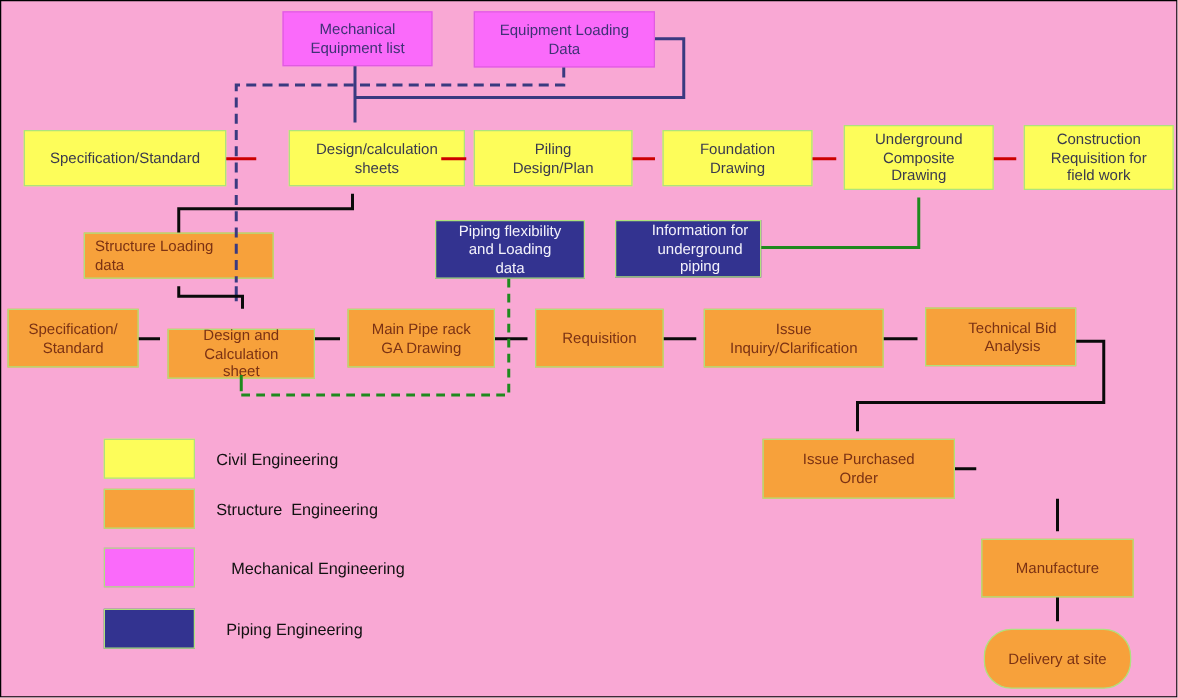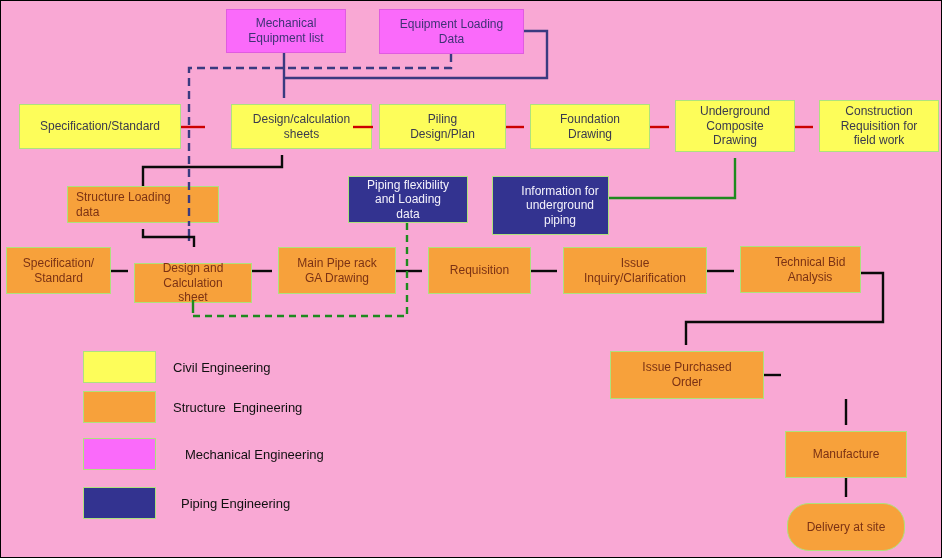--- a/index.html
+++ b/index.html
@@ -83,21 +83,21 @@
 Drawing</div>
   <div class="node civil" style="left:818px;top:99px;width:120px;height:52px;">Construction
 Requisition for
 field work</div>
 
   <div class="node structure left-align" style="left:66px;top:185px;width:152px;height:37px;">Structure Loading
 data</div>
   <div class="node piping" style="left:347px;top:175px;width:120px;height:47px;">Piping flexibility
 and Loading
 data</div>
-  <div class="node piping" style="left:491px;top:175px;width:117px;height:59px;padding-left:19px;">Information for
+  <div class="node piping" style="left:491px;top:175px;width:117px;height:46px;padding-left:19px;">Information for
 underground
 piping</div>
 
   <div class="node structure" style="left:5px;top:246px;width:105px;height:47px;">Specification/
 Standard</div>
   <div class="node structure" style="left:133px;top:246px;width:118px;height:40px;margin-top:16px;">Design and
 Calculation
 sheet</div>
   <div class="node structure" style="left:277px;top:246px;width:118px;height:47px;">Main Pipe rack
 GA Drawing</div>

